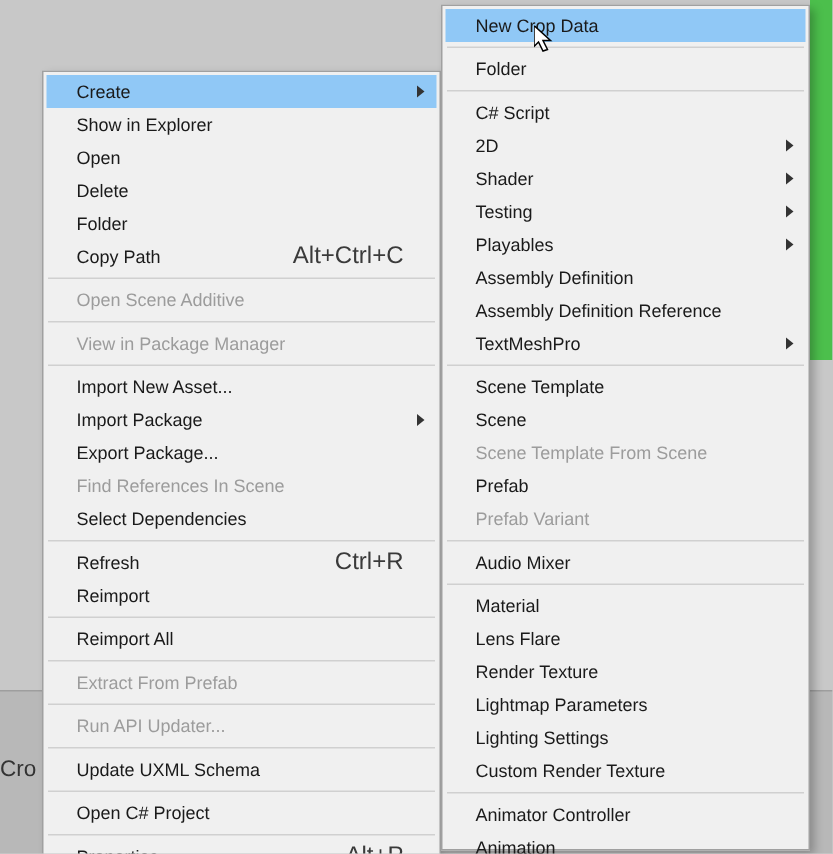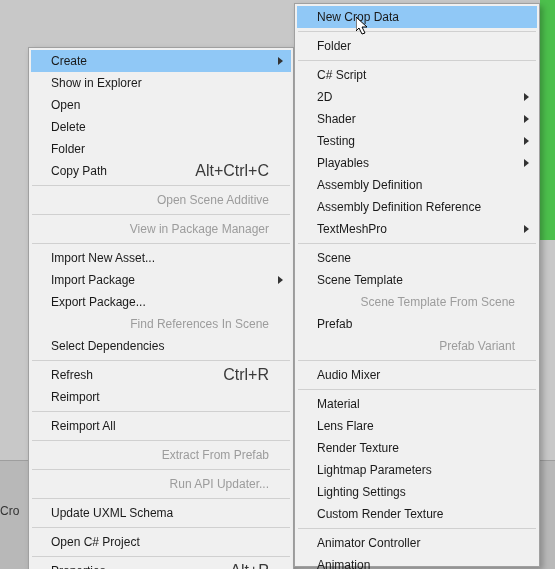--- a/index.html
+++ b/index.html
@@ -21,21 +21,21 @@
   .bg-stripe2 {
     position: absolute;
     left: 0; top: 460px;
     width: 555px; height: 109px;
     background: #b8b8b8;
     border-top: 1px solid #9e9e9e;
   }
   .bg-label {
     position: absolute;
     left: 0; top: 504px;
-    font-size: 12px;
+    font-size: 15px;
     color: #333;
   }
   .menu {
     position: absolute;
     background: #f0f0f0;
     border: 1px solid #a0a0a0;
     box-shadow: 3px 3px 6px rgba(0,0,0,0.25);
     padding: 2px;
   }
   .menu.primary {
@@ -57,21 +57,20 @@
     padding: 0 22px 0 20px;
     position: relative;
     color: #1a1a1a;
     cursor: default;
   }
   .item.highlight {
     background: #90c8f6;
   }
   .item.disabled {
     color: #9c9c9c;
-    text-align: right;
   }
   .item .label {
     flex: 1;
     white-space: nowrap;
   }
   .item .shortcut {
     color: #3a3a3a;
     font-size: 16px;
   }
   .item .arrow {
@@ -216,24 +215,24 @@
     </div>
     <div class="item">
       <span class="label">Assembly Definition Reference</span>
     </div>
     <div class="item">
       <span class="label">TextMeshPro</span>
       <span class="arrow"></span>
     </div>
     <div class="sep"></div>
     <div class="item">
+      <span class="label">Scene Template</span>
+    </div>
+    <div class="item">
       <span class="label">Scene</span>
-    </div>
-    <div class="item">
-      <span class="label">Scene Template</span>
     </div>
     <div class="item disabled">
       <span class="label">Scene Template From Scene</span>
     </div>
     <div class="item">
       <span class="label">Prefab</span>
     </div>
     <div class="item disabled">
       <span class="label">Prefab Variant</span>
     </div>

